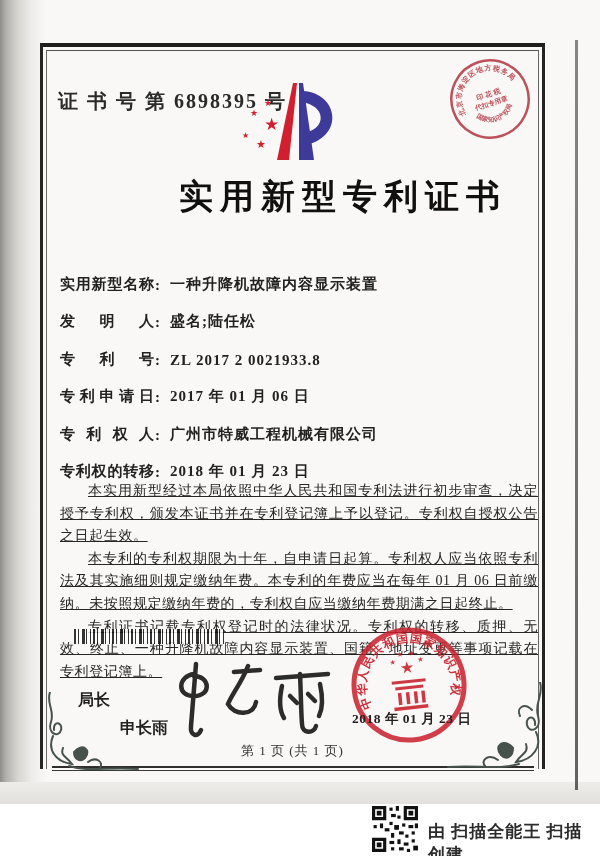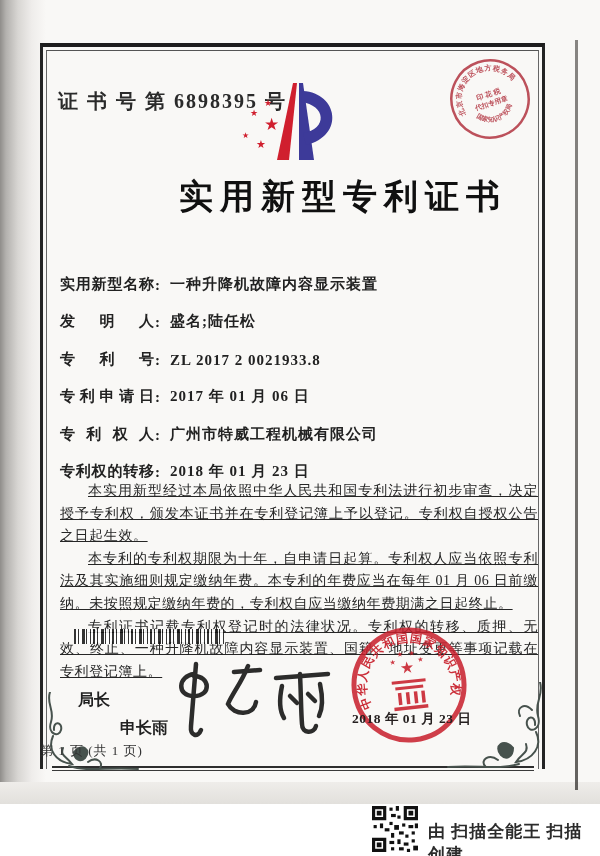--- a/index.html
+++ b/index.html
@@ -60,21 +60,21 @@
 
   .director-title { position:absolute; left:78px; top:690px; font-size:16px; font-weight:600; color:#222; }
   .director-name  { position:absolute; left:78px; top:718px; font-size:16px; font-weight:600; color:#222;margin-left:42px; }
   .signature { position:absolute; left:168px; top:660px; width:190px; height:92px; }
 
   .seal { position:absolute; left:348px; top:624px; width:122px; height:122px; transform:rotate(-6deg); opacity:.93; }
   .seal text { font-weight:bold; }
   .seal-date { position:absolute; left:352px; top:710px; width:140px; font-size:13.5px; font-weight:bold;
                letter-spacing:.5px; color:#262020; z-index:5; }
 
-  .page-num { position:absolute; left:40px; top:742px; width:505px; text-align:left; font-size:13px; color:#333; letter-spacing:1px; }
+  .page-num { position:absolute; left:40px; top:742px; width:505px; text-align:center; font-size:13px; color:#333; letter-spacing:1px; }
 
   .ornament { position:absolute; }
   .orn-left  { left:44px;  top:692px; width:96px;  height:82px; }
   .orn-right { left:446px; top:682px; width:100px; height:92px; }
 
   .qr { position:absolute; left:372px; top:806px; width:46px; height:46px; }
   .scan-credit { position:absolute; left:428px; top:820px; font-size:17px; font-weight:600; color:#2b2b2b; letter-spacing:1px; }
 </style>
 </head>
 <body>

